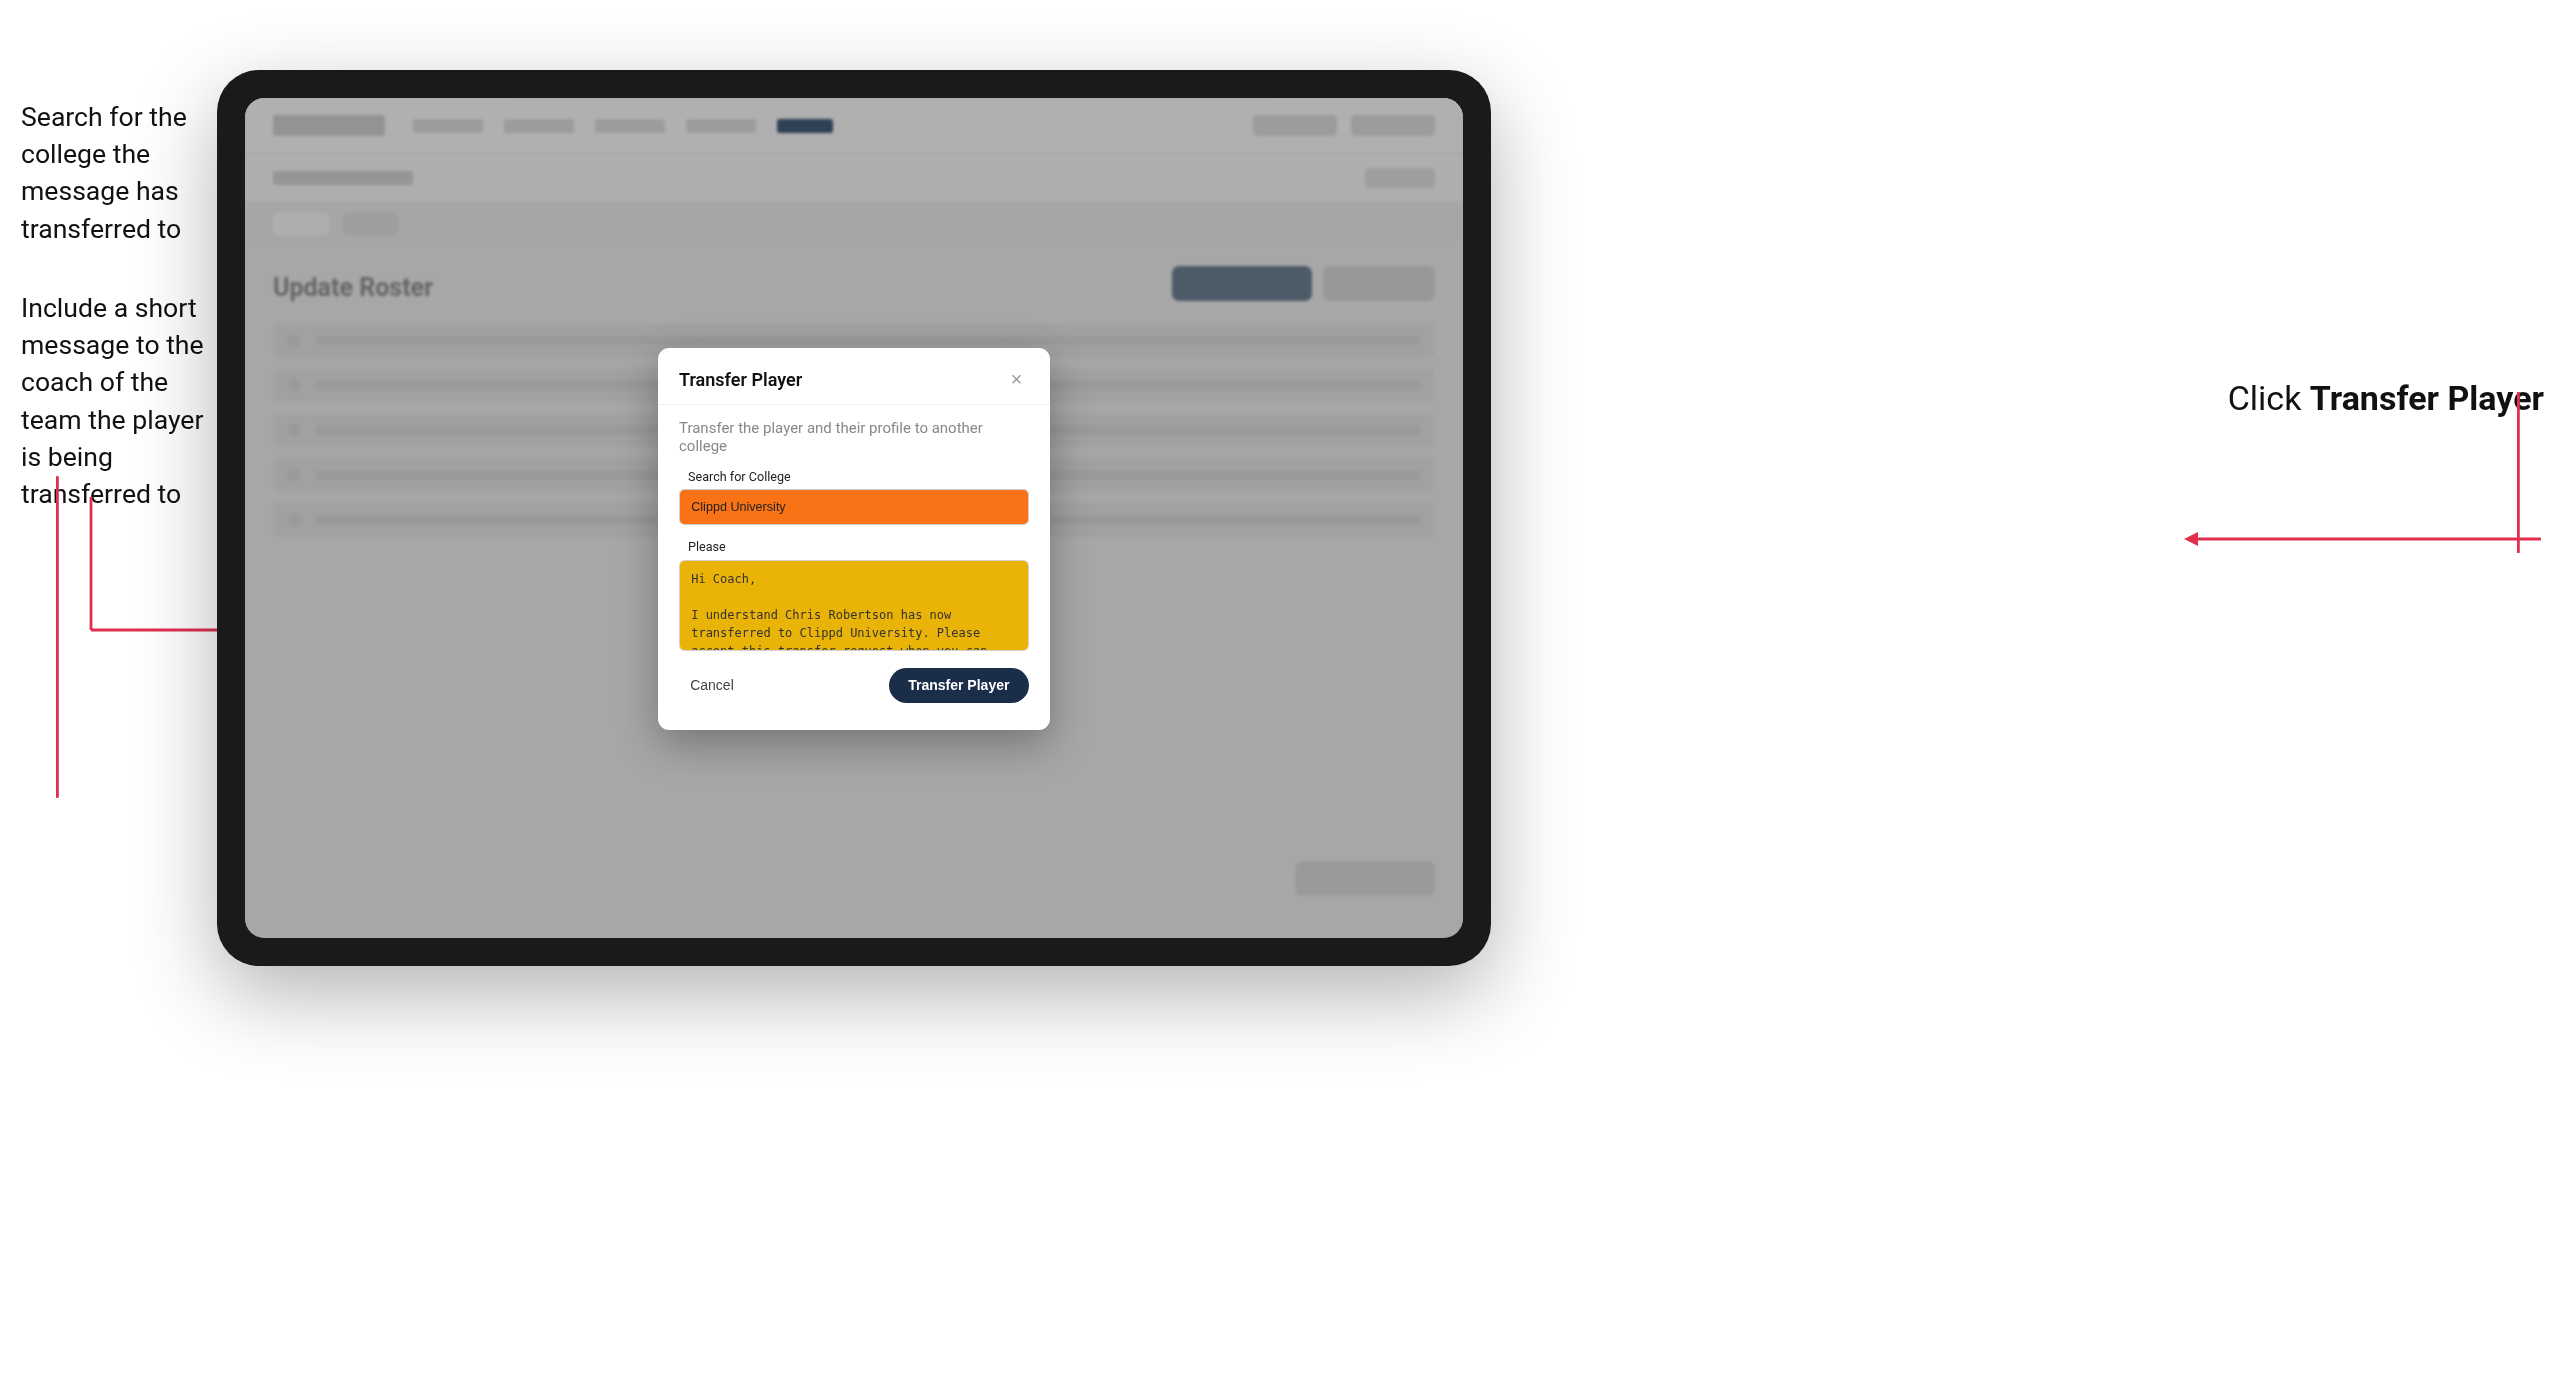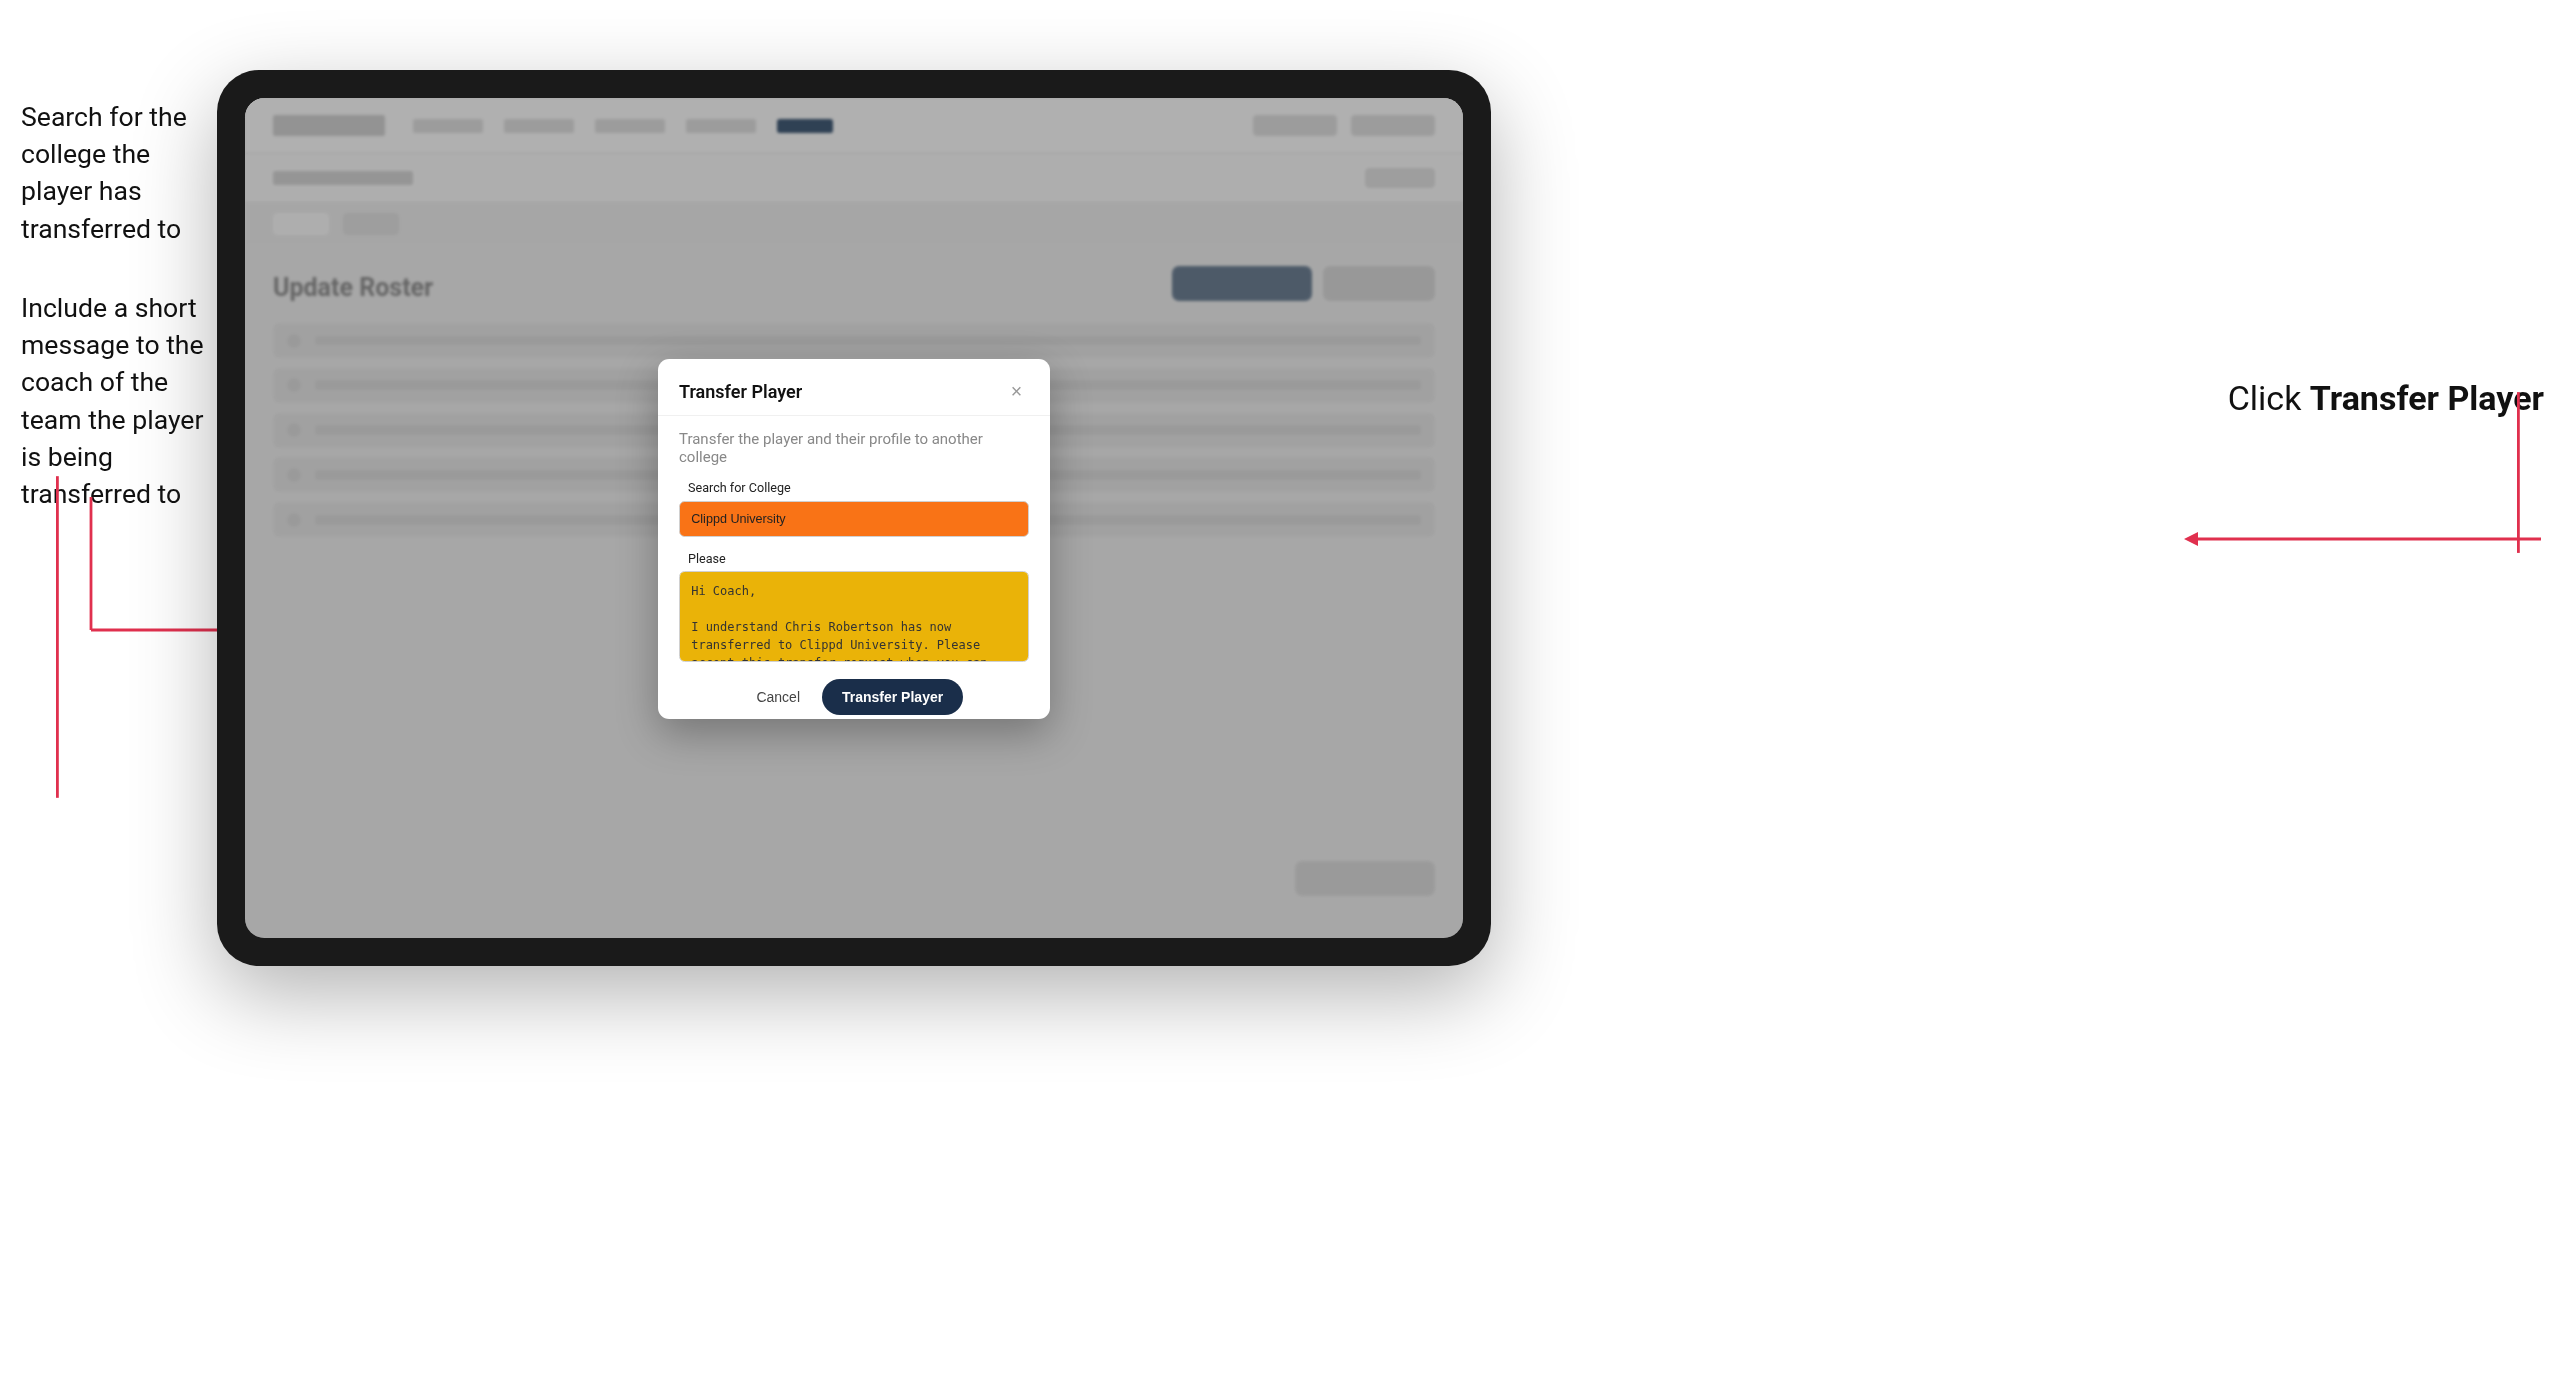--- a/index.html
+++ b/index.html
@@ -324,24 +324,24 @@
       padding: 9.8px 11.2px;
       font-size: 12px;
       color: #333;
       background: #eab308;
       resize: none;
       line-height: 1.5;
       margin-bottom: 0;
     }
 
     .modal-footer {
-      padding: 14px 21px 4px;
-      display: flex;
-      align-items: center;
-      justify-content: center;
+      padding: 14px 21px 27px;
+      display: flex;
+      align-items: center;
+      justify-content: space-between;
       gap: 11.2px;
     }
 
     .btn-cancel {
       background: none;
       border: none;
       font-size: 14px;
       color: #444;
       cursor: pointer;
       padding: 7px 11.2px;
@@ -362,21 +362,21 @@
     
     .arrow-svg {
       position: absolute;
       pointer-events: none;
     }
   </style>
 </head>
 <body>
 
 <div class="annotation-left">
-  <p style="margin-bottom: 42px;">Search for the college the player has transferred to</p>
+  <p style="margin-bottom: 42px;">Search for the college the message has transferred to</p>
   <p>Include a short message to the coach of the team the player is being transferred to</p>
 </div>
 
 <div class="annotation-right">
   <span>Click </span><strong>Transfer Player</strong>
 </div>
 
 <svg class="arrow-svg" style="left: 35px; top: 490px; width: 462px; height: 210px;" viewBox="0 0 660 300">
   <line x1="80" y1="10" x2="80" y2="200" stroke="#e0304e" stroke-width="4"></line>
   <line x1="80" y1="200" x2="590" y2="200" stroke="#e0304e" stroke-width="4"></line>

